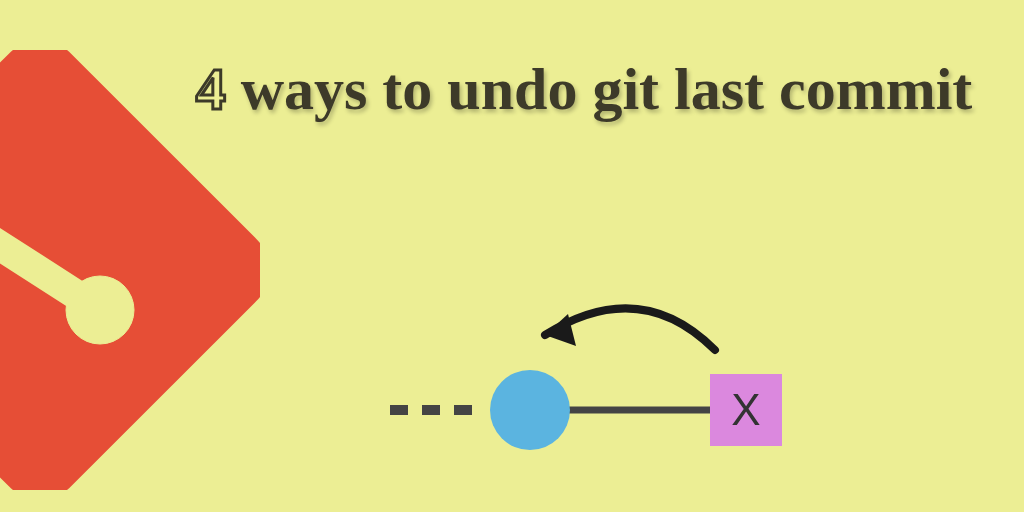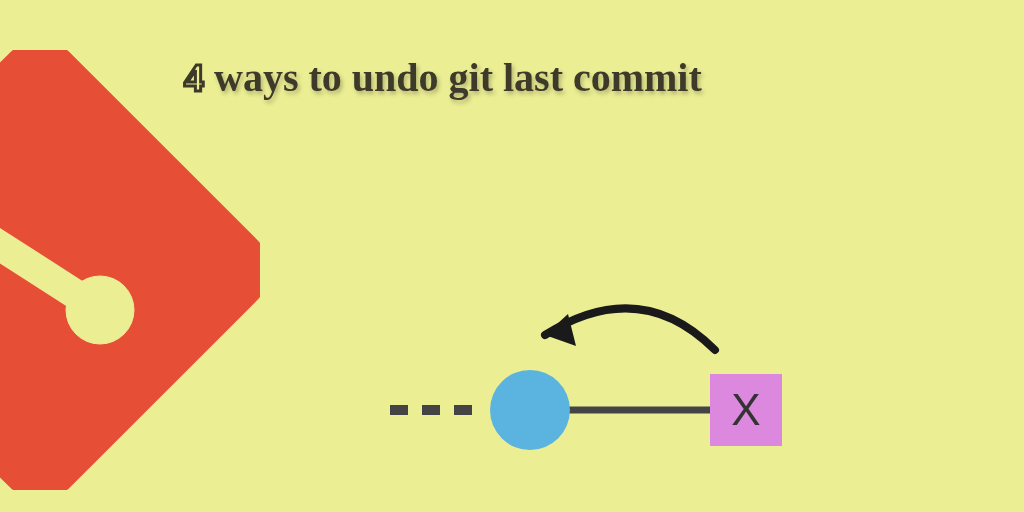--- a/index.html
+++ b/index.html
@@ -16,22 +16,22 @@
     left: -180px;
     top: 50px;
     width: 440px;
     height: 440px;
   }
   .title {
     position: absolute;
     top: 55px;
     left: 184px;
     right: 40px;
-    text-align: left;
-    font-size: 40px;
+    text-align: center;
+    font-size: 60px;
     font-weight: 600;
     color: #3d3a29;
     line-height: 1.15;
     text-shadow: 2px 3px 4px rgba(0,0,0,0.25);
   }
   .title .number {
     font-family: Georgia, serif;
     color: transparent;
     -webkit-text-stroke: 3px #3d3a29;
     font-weight: 900;

